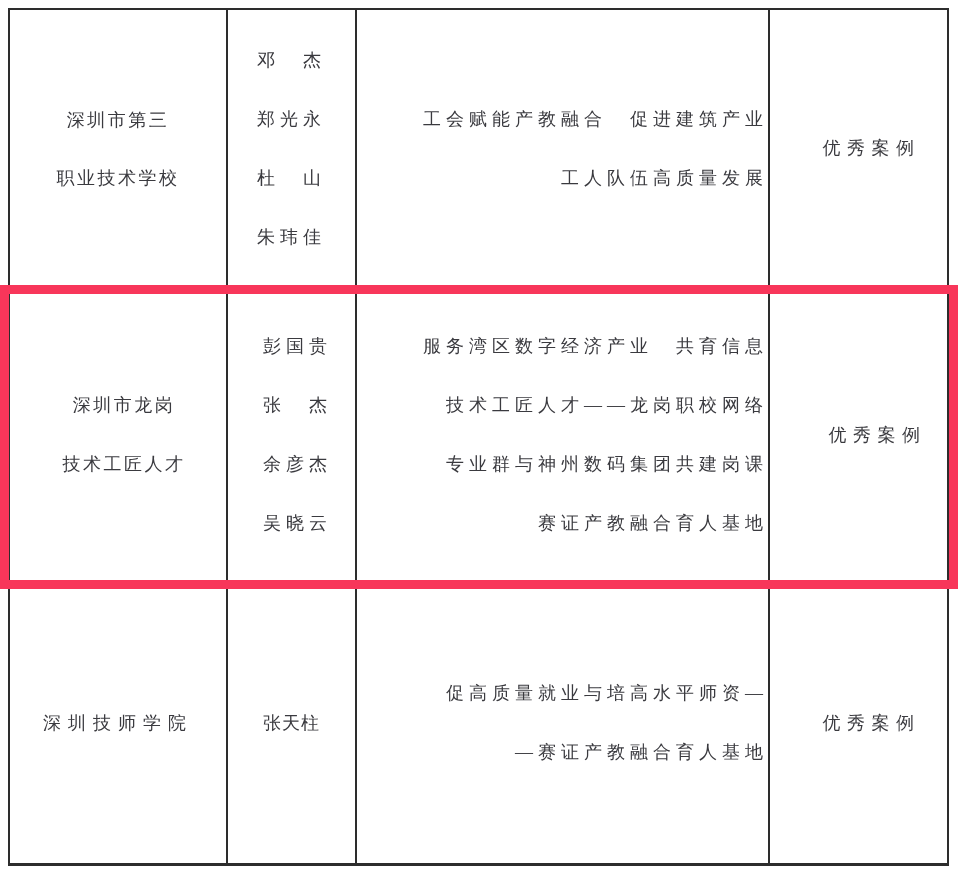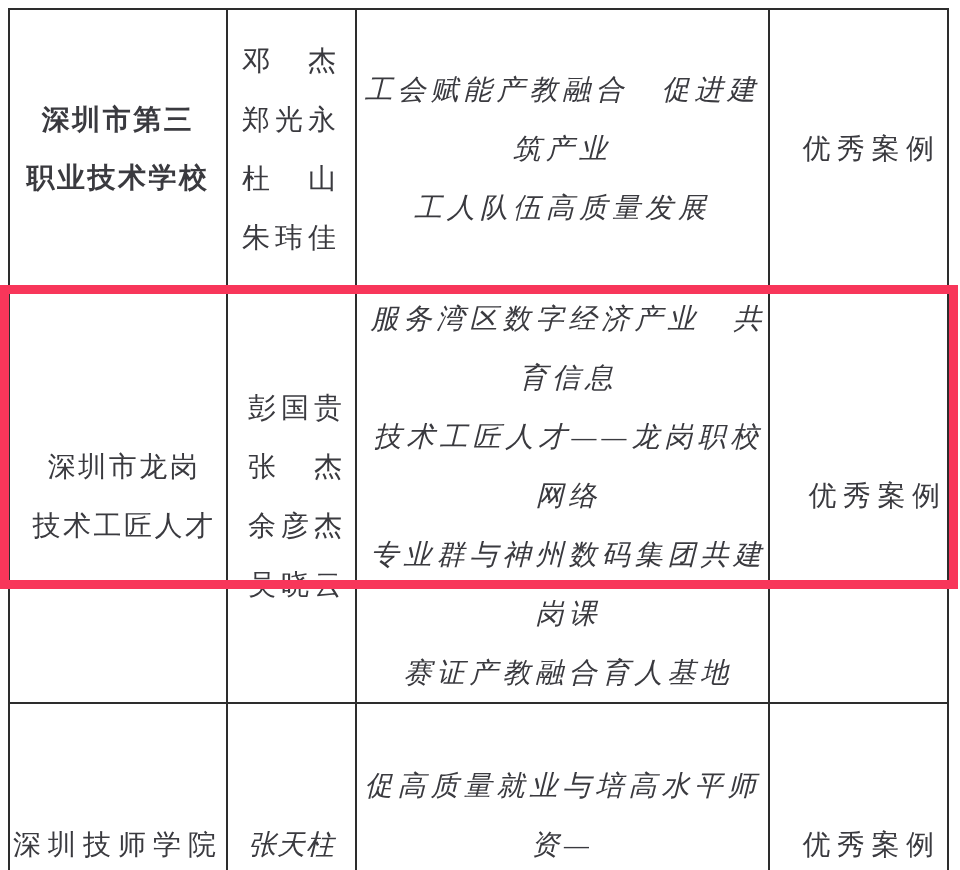--- a/index.html
+++ b/index.html
@@ -28,33 +28,33 @@
     vertical-align: middle;
     padding: 0;
     overflow: hidden;
   }
   tr.row-0 td { height: 277px; }
   tr.row-1 td { height: 292px; padding-left: 12px; }
   tr.row-2 td { height: 280px; border-bottom-width: 3px; }
 
   .txt {
     white-space: pre-line;
-    font-size: 28px;
+    font-size: 18px;
     line-height: 59px;
     color: #3a3a3f;
   }
   td.c-school .txt { text-align: center; letter-spacing: 2.5px; }
   td.c-school.wide .txt { letter-spacing: 7px; text-align: center; }
   td.c-team .txt { text-align: center; letter-spacing: 5px; }
-  td.c-team.tight .txt { letter-spacing: 1px; font-style: italic; }
+  td.c-team.tight .txt { letter-spacing: 1px; }
   td.c-project { padding-left: 3px; }
-  td.c-project .txt { text-align: center; letter-spacing: 5px; font-style: italic; }
+  td.c-project .txt { text-align: right; letter-spacing: 5px; }
   td.c-award .txt { text-align: center; letter-spacing: 6.5px; margin-left: 26px; }
 
-  td.va-top { vertical-align: top; font-weight: bold; }
+  td.va-top { vertical-align: top; }
   td.va-top .txt { line-height: 58px; padding-top: 1px; }
 
   .highlight-box {
     position: absolute;
     left: 0px;
     top: 285px;
     width: 958px;
     height: 304px;
     box-sizing: border-box;
     border: 9px solid #f8365a;

